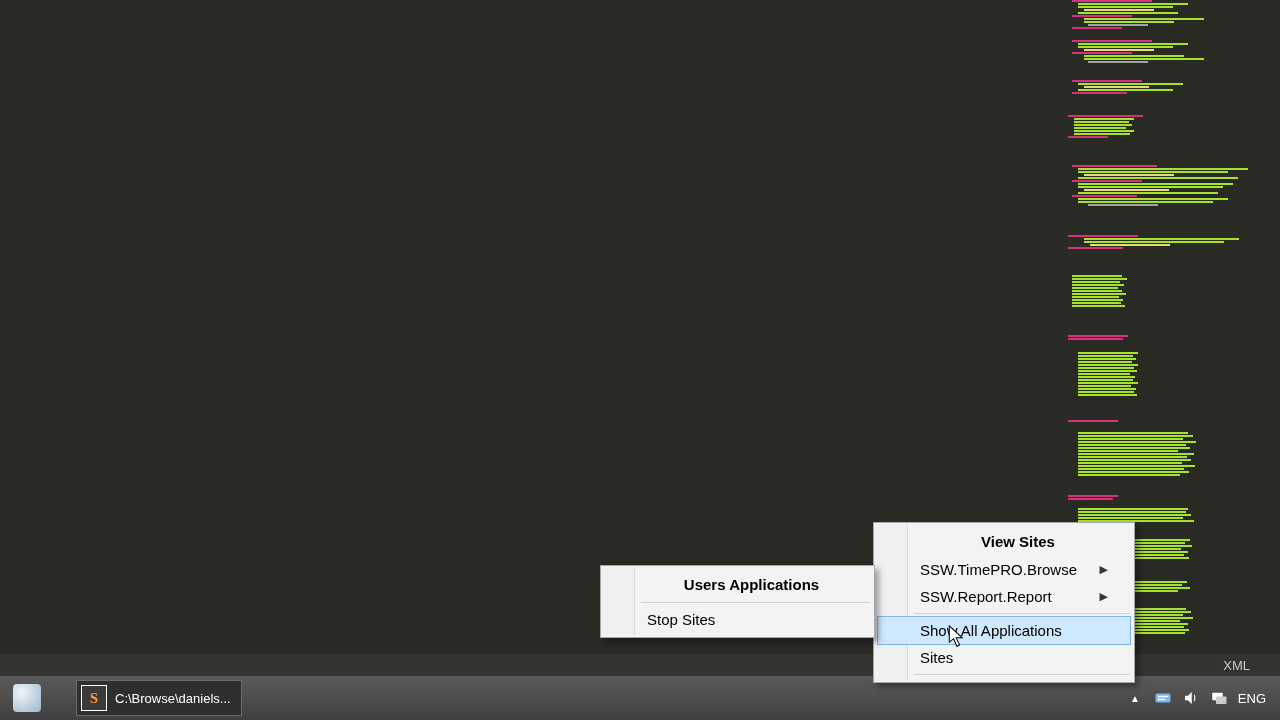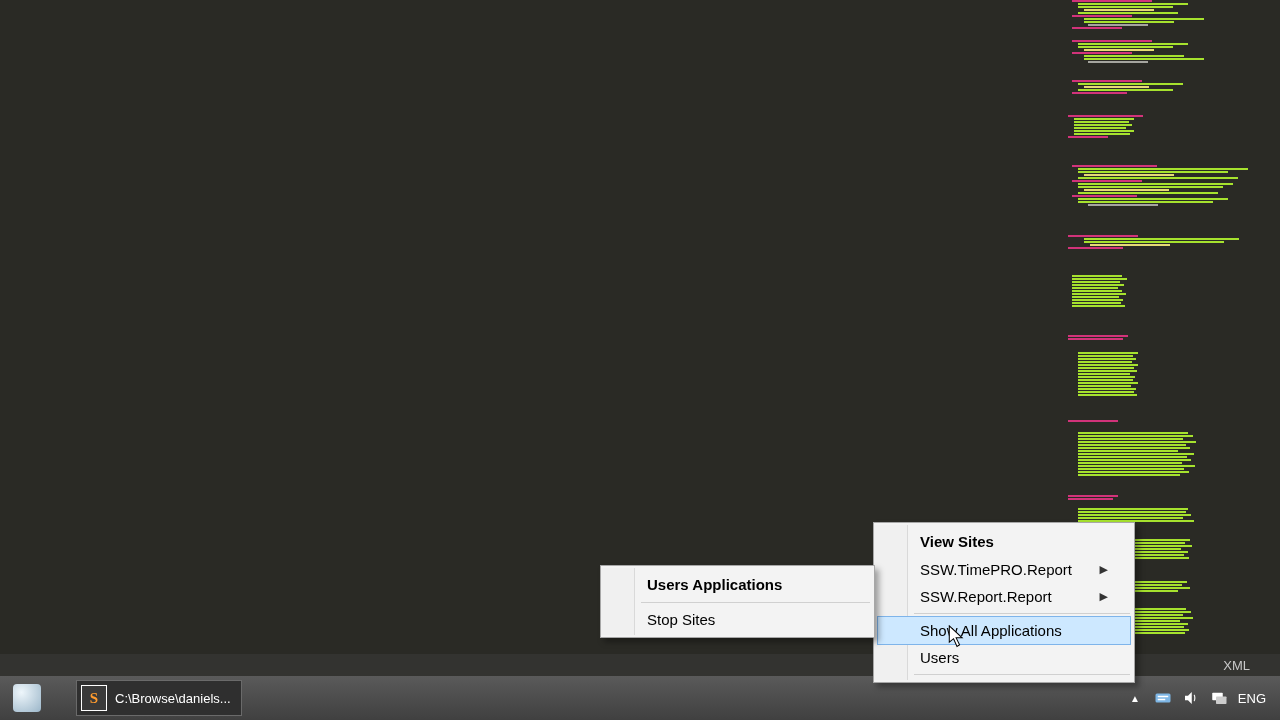--- a/index.html
+++ b/index.html
@@ -111,21 +111,21 @@
     font-size: 15px;
     color: #000;
   }
   .menu-gutter {
     position: absolute;
     left: 0; top: 2px; bottom: 2px;
     width: 34px;
     background: #f0f0f0;
     border-right: 1px solid #d9d9d9;
   }
-  .menu-items { position: relative; }
+  .menu-items { position: relative; text-align: center; }
   .menu-header {
     padding: 6px 18px 6px 46px;
     font-weight: 600;
   }
   .menu-item {
     padding: 5px 26px 5px 46px;
     display: flex;
     align-items: center;
     justify-content: space-between;
     position: relative;
@@ -373,33 +373,33 @@
     </span>
     <span>ENG</span>
   </div>
 </div>
 
 <div class="menu" id="menu-main">
   <div class="menu-gutter"></div>
   <div class="menu-items">
     <div class="menu-header">View Sites</div>
     <div class="menu-item">
-      <span>SSW.TimePRO.Report</span>
+      <span>SSW.TimePRO.Browse</span>
       <span class="submenu-arrow">▶</span>
     </div>
     <div class="menu-item">
       <span>SSW.Report.Report</span>
       <span class="submenu-arrow">▶</span>
     </div>
     <div class="menu-sep"></div>
     <div class="menu-item highlight">
       <span>Show All Applications</span>
     </div>
     <div class="menu-item">
-      <span>Users</span>
+      <span>Sites</span>
     </div>
     <div class="menu-sep"></div>
   </div>
 </div>
 
 <div class="menu" id="menu-sub">
   <div class="menu-gutter"></div>
   <div class="menu-items">
     <div class="menu-header">Users Applications</div>
     <div class="menu-sep"></div>

